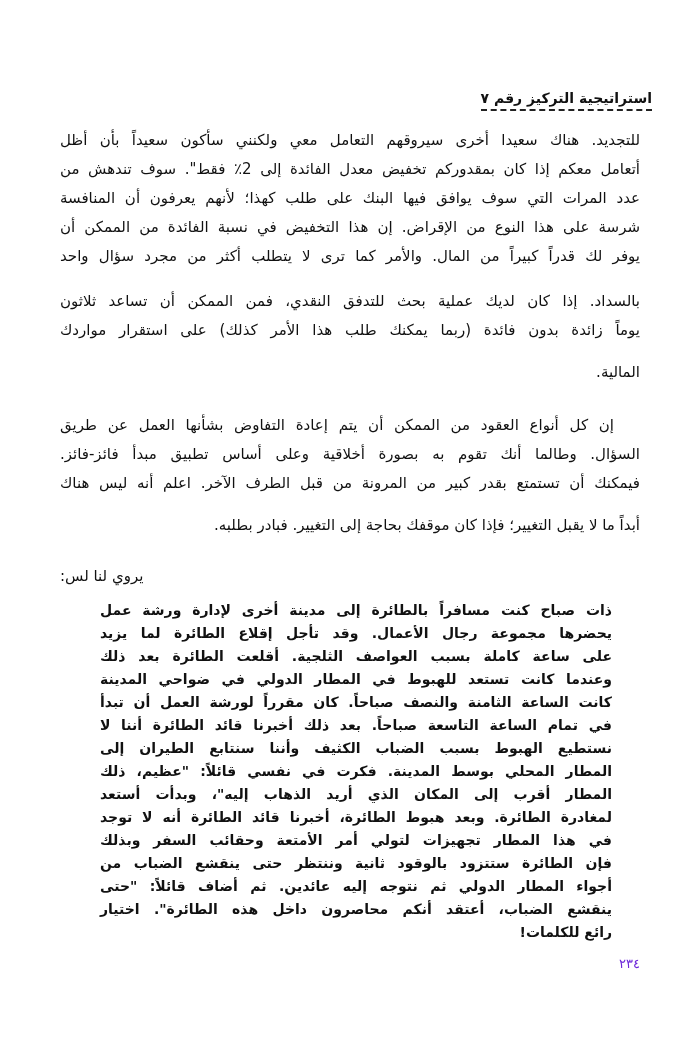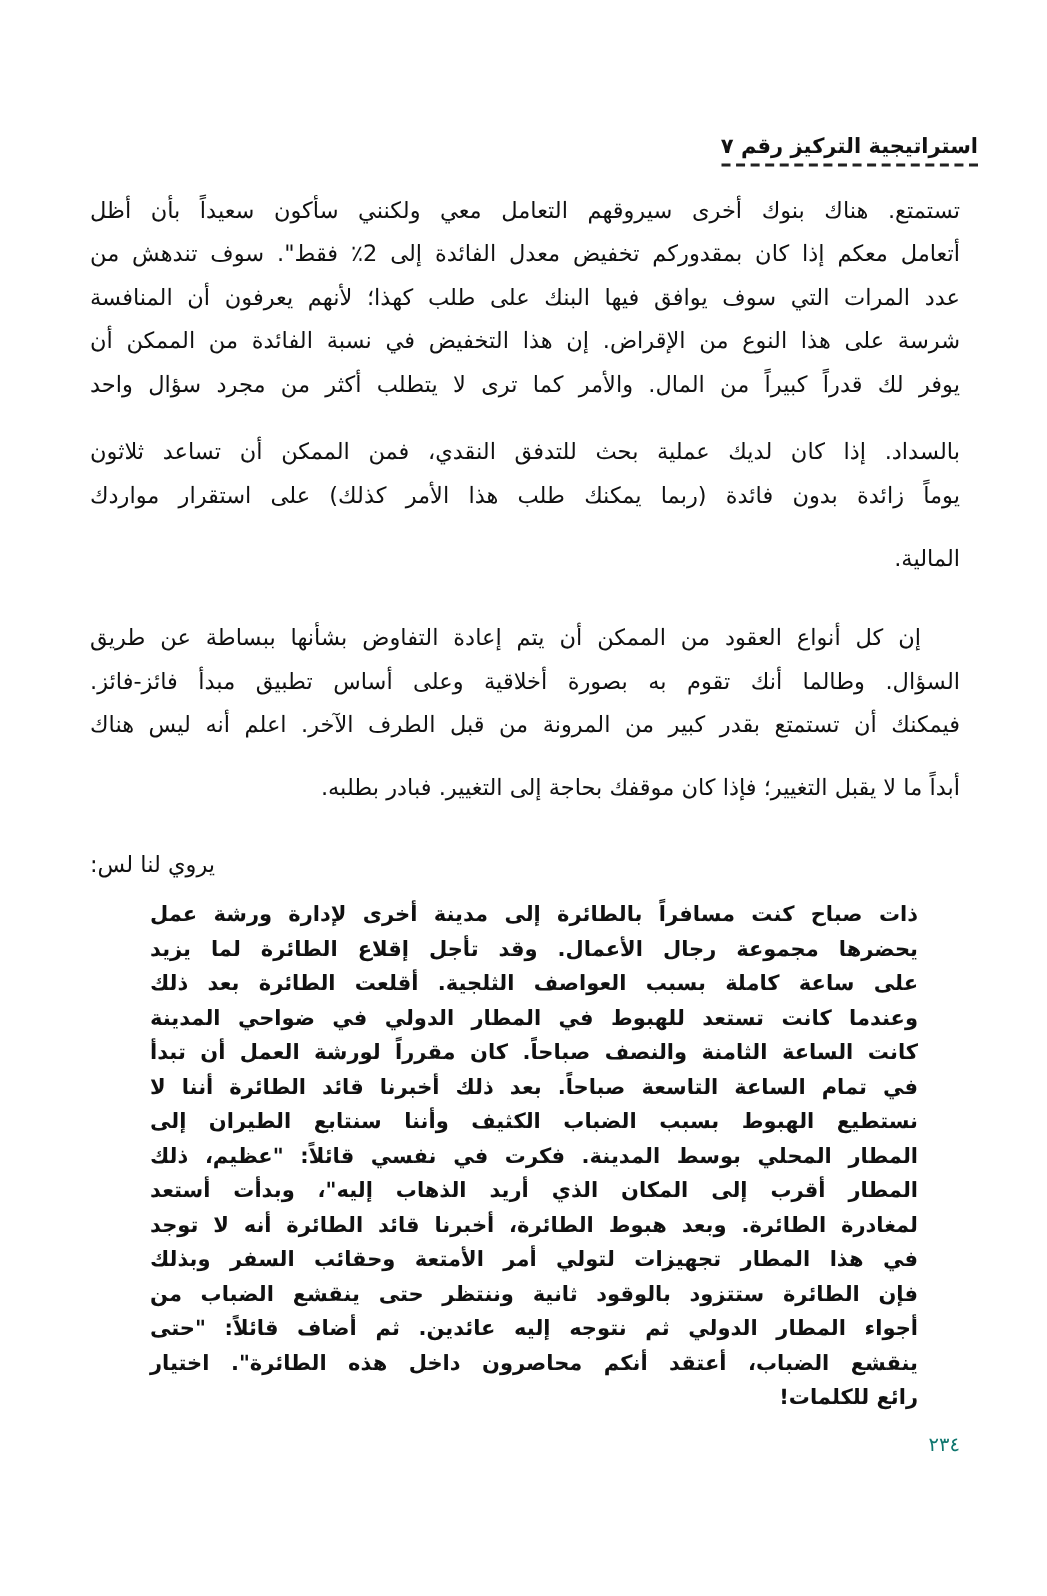--- a/index.html
+++ b/index.html
@@ -74,48 +74,49 @@
     font-weight: bold;
   }
   .blockquote .line.end {
     text-align-last: right;
   }
   .page-number {
     position: absolute;
     top: 956px;
     right: 58px;
     font-size: 13px;
-    color: #0f766e;
+    color: #6d28d9;
+    font-family: Liberation Serif, serif;
   }
 </style>
 </head>
 <body>
 
 <div class="page">
 
   <div class="running-head">استراتيجية التركيز رقم ٧</div>
 
   <div class="content">
 
     <div class="para p1">
-      <div class="line">تستمتع. هناك بنوك أخرى سيروقهم التعامل معي ولكنني سأكون سعيداً بأن أظل</div>
+      <div class="line">للتجديد. هناك سعيدا أخرى سيروقهم التعامل معي ولكنني سأكون سعيداً بأن أظل</div>
       <div class="line">أتعامل معكم إذا كان بمقدوركم تخفيض معدل الفائدة إلى 2٪ فقط". سوف تندهش من</div>
       <div class="line">عدد المرات التي سوف يوافق فيها البنك على طلب كهذا؛ لأنهم يعرفون أن المنافسة</div>
       <div class="line">شرسة على هذا النوع من الإقراض. إن هذا التخفيض في نسبة الفائدة من الممكن أن</div>
       <div class="line">يوفر لك قدراً كبيراً من المال. والأمر كما ترى لا يتطلب أكثر من مجرد سؤال واحد</div>
     </div>
 
     <div class="para p2">
       <div class="line">بالسداد. إذا كان لديك عملية بحث للتدفق النقدي، فمن الممكن أن تساعد ثلاثون</div>
       <div class="line">يوماً زائدة بدون فائدة (ربما يمكنك طلب هذا الأمر كذلك) على استقرار مواردك</div>
       <div class="line end">المالية.</div>
     </div>
 
     <div class="para p3">
-      <div class="line indent">إن كل أنواع العقود من الممكن أن يتم إعادة التفاوض بشأنها ببساطة عن طريق</div>
+      <div class="line indent">إن كل أنواع العقود من الممكن أن يتم إعادة التفاوض بشأنها العمل عن طريق</div>
       <div class="line">السؤال. وطالما أنك تقوم به بصورة أخلاقية وعلى أساس تطبيق مبدأ فائز-فائز.</div>
       <div class="line">فيمكنك أن تستمتع بقدر كبير من المرونة من قبل الطرف الآخر. اعلم أنه ليس هناك</div>
       <div class="line end">أبداً ما لا يقبل التغيير؛ فإذا كان موقفك بحاجة إلى التغيير. فبادر بطلبه.</div>
     </div>
 
     <div class="quote-intro">يروي لنا لس:</div>
 
     <div class="blockquote">
       <div class="line">ذات صباح كنت مسافراً بالطائرة إلى مدينة أخرى لإدارة ورشة عمل</div>
       <div class="line">يحضرها مجموعة رجال الأعمال. وقد تأجل إقلاع الطائرة لما يزيد</div>

